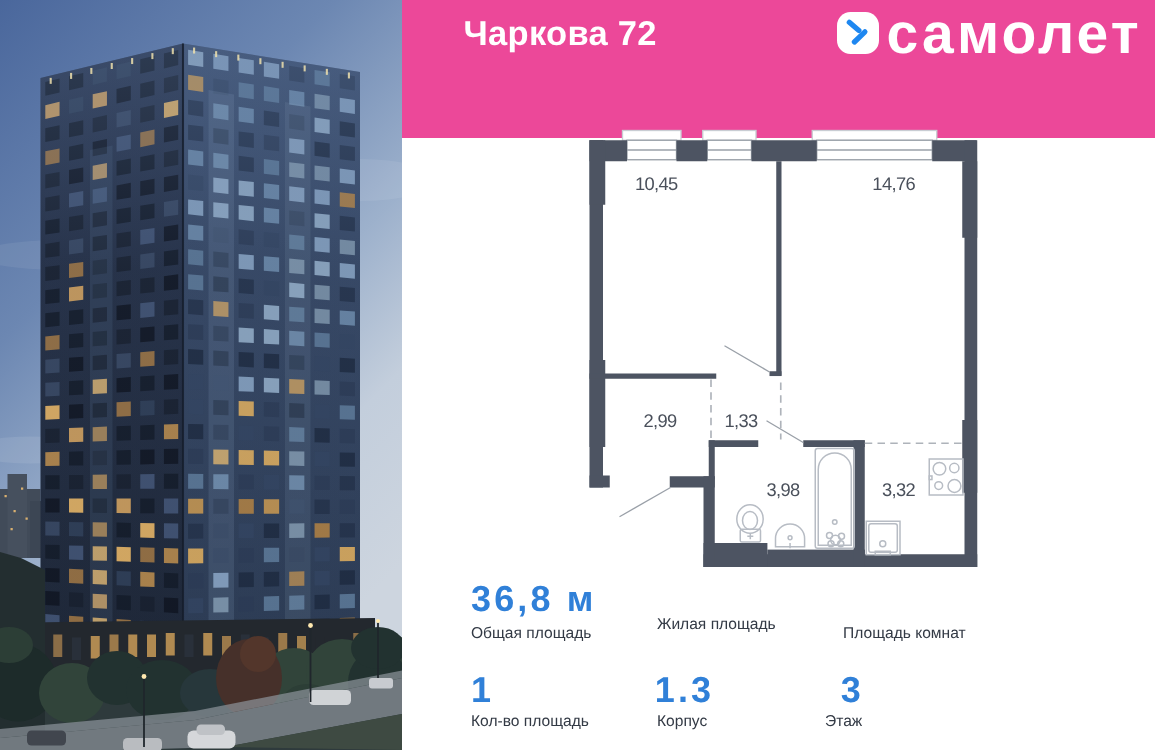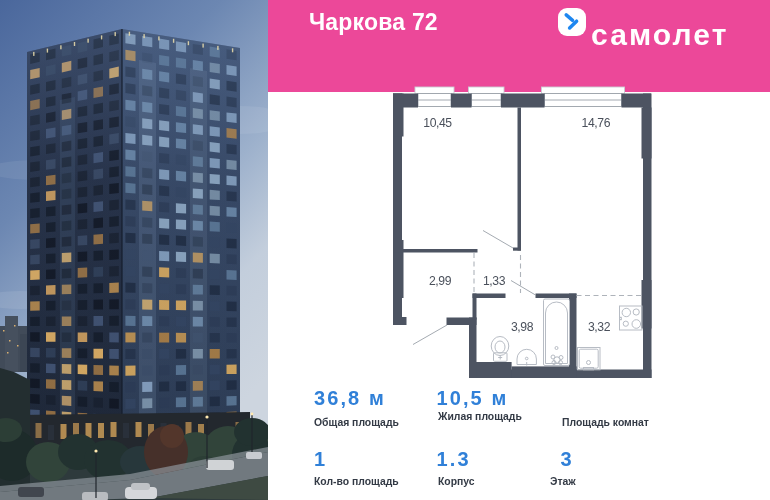--- a/index.html
+++ b/index.html
@@ -2,23 +2,23 @@
 <html><head>
 <meta charset="utf-8">
 <style>
 html,body{margin:0;padding:0;}
 body{width:770px;height:500px;overflow:hidden;font-family:"Liberation Sans",sans-serif;}
 .page{position:relative;width:770px;height:500px;background:#ffffff;}
 .photo{position:absolute;left:0;top:0;width:268px;height:500px;}
 .header{position:absolute;left:268px;top:0;width:502px;height:92px;background:#ec4899;padding-left:31px;}
 .title{position:absolute;left:41px;top:9px;font-size:23px;font-weight:700;color:#ffffff;letter-spacing:0.2px;}
 .logo{position:absolute;left:290px;top:8px;height:28px;}
-.logotext{position:absolute;left:323px;top:2px;font-size:30px;font-weight:700;color:#ffffff;letter-spacing:2.1px;margin-top:16px;}
-.num{position:absolute;font-size:20px;font-weight:700;color:#3080d8;line-height:1;letter-spacing:2.1px;}
-.lab{position:absolute;font-size:10.4px;font-weight:700;color:#333a45;line-height:1;letter-spacing:0px;}
+.logotext{position:absolute;left:323px;top:2px;font-size:38px;font-weight:700;color:#ffffff;letter-spacing:2.1px;}
+.num{position:absolute;font-size:24px;font-weight:700;color:#3080d8;line-height:1;letter-spacing:2.1px;}
+.lab{position:absolute;font-size:10.4px;font-weight:400;color:#333a45;line-height:1;letter-spacing:0px;}
 </style>
 </head>
 <body>
 <div class="page">
 
 <div class="photo">
 <svg width="268" height="500" viewBox="0 0 268 500">
 <defs>
 <linearGradient id="sky" x1="0" y1="0" x2="0.55" y2="1">
             <stop offset="0" stop-color="#4a679c"></stop>
@@ -657,21 +657,20 @@
 <text x="440" y="284.5">2,99</text>
 <text x="494" y="284.5">1,33</text>
 <text x="522" y="330.5">3,98</text>
 <text x="599" y="330.5">3,32</text>
 </g>
 </svg>
 
 <div class="num" style="left:314px;top:388px;">36,8 м</div>
 <div class="lab" style="left:314px;top:417.5px;">Общая площадь</div>
 
-<div class="num" style="left:436.5px;top:388px;">10,5 м</div>
 <div class="lab" style="left:438px;top:412px;">Жилая площадь</div>
 
 <div class="lab" style="left:562px;top:417.5px;">Площадь комнат</div>
 
 <div class="num" style="left:314px;top:449px;">1</div>
 <div class="lab" style="left:314px;top:477px;">Кол-во площадь</div>
 
 <div class="num" style="left:436.5px;top:449px;">1.3</div>
 <div class="lab" style="left:438px;top:477px;">Корпус</div>
 

